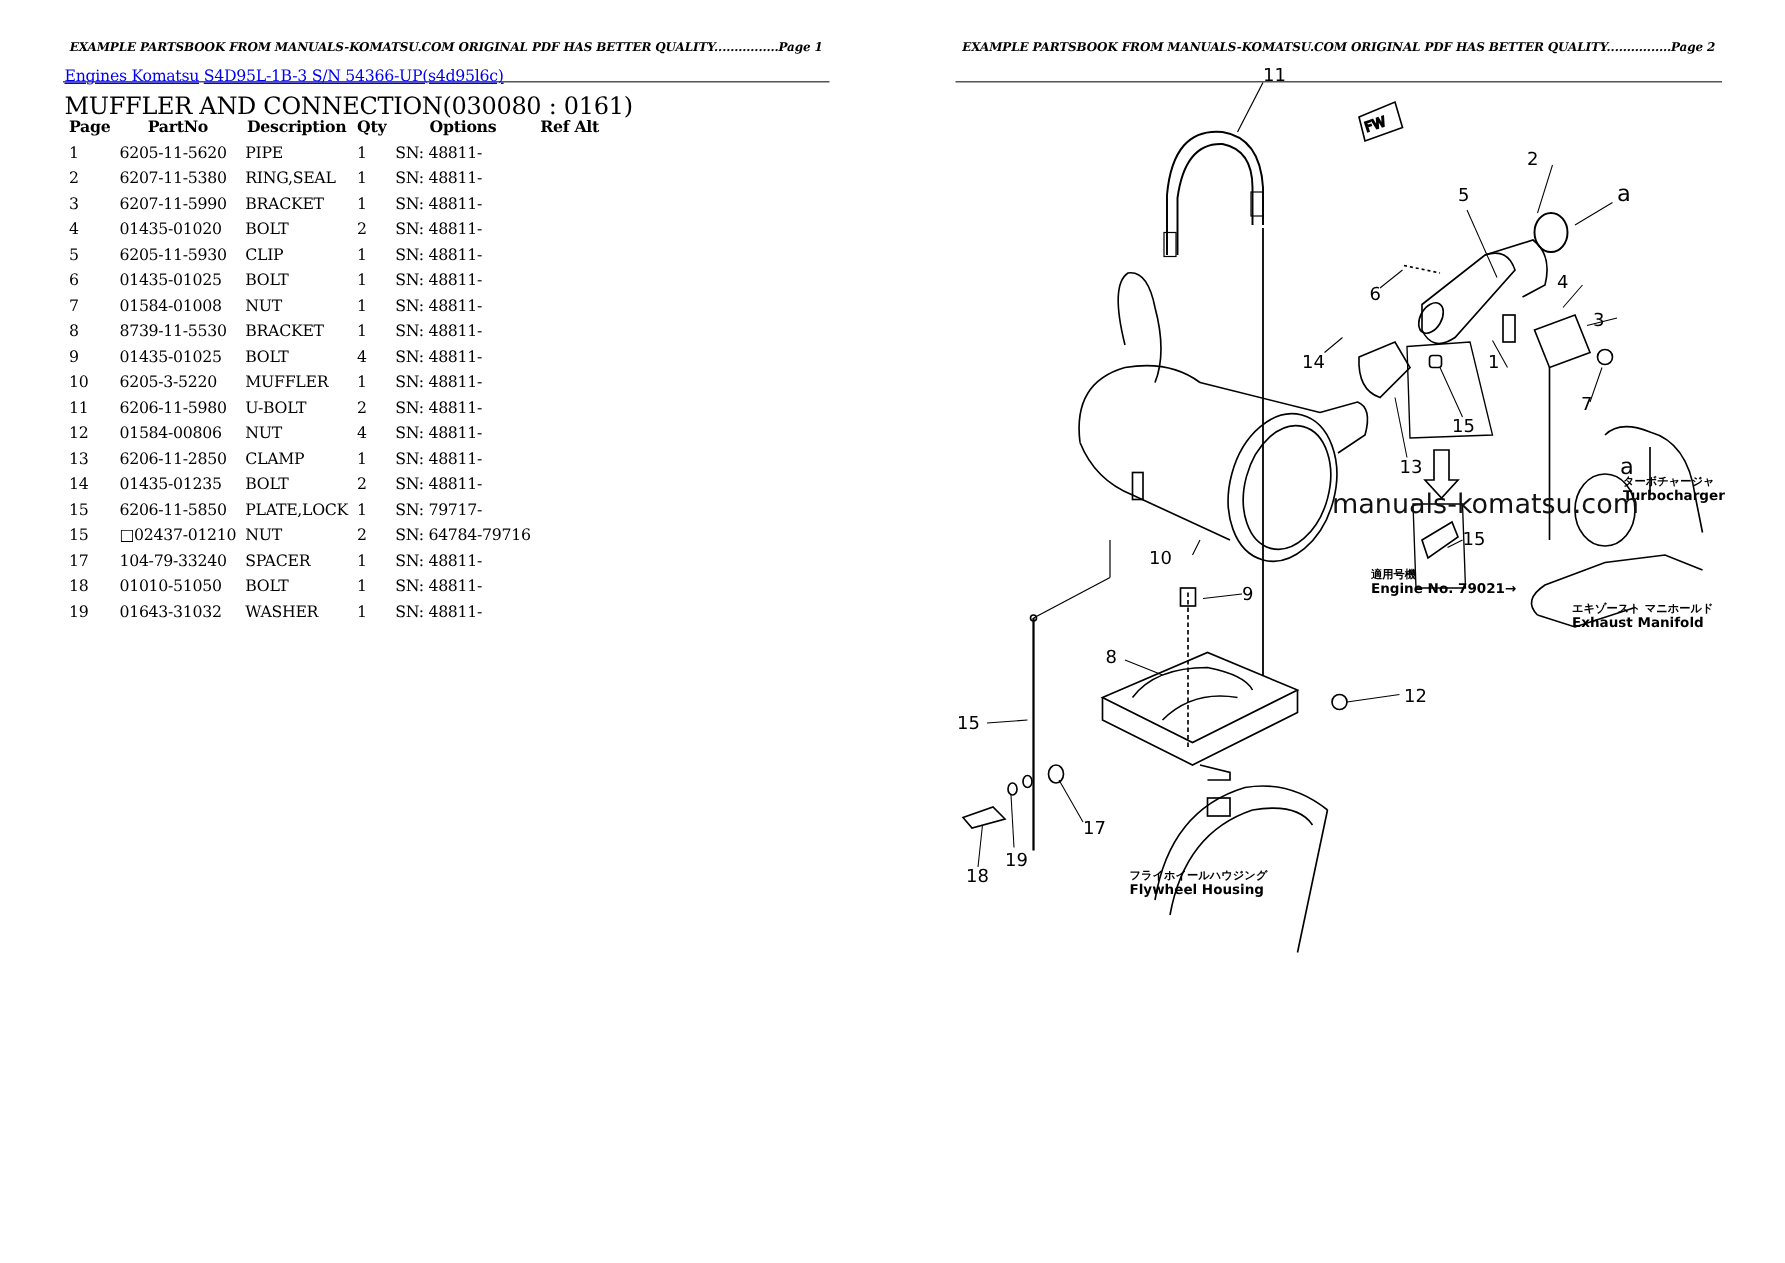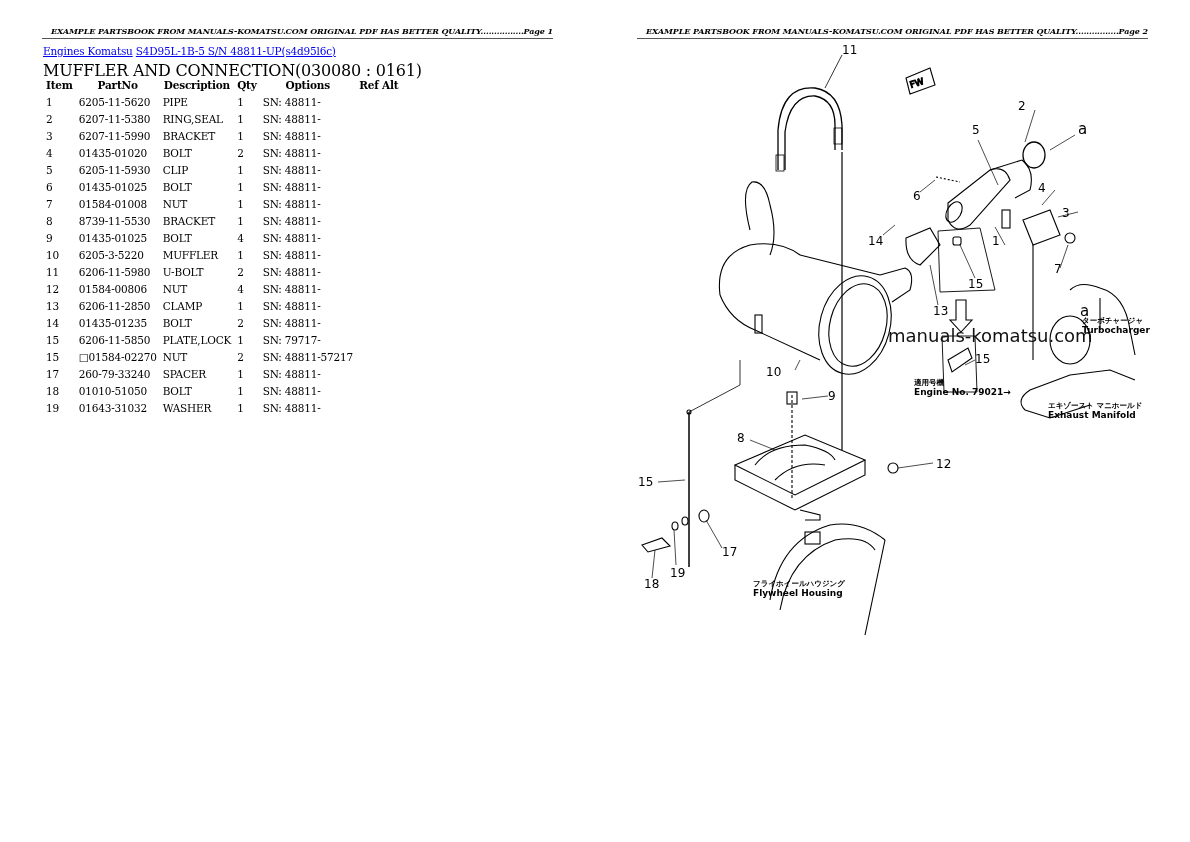--- a/index.html
+++ b/index.html
@@ -1,17 +1,17 @@
 <!DOCTYPE html>
 <html><head>
 <meta charset="utf-8">
 <style>
   html, body { margin:0; padding:0; background:#ffffff; }
   body { width:1190px; height:842px; position:relative; overflow:hidden; font-family:"DejaVu Serif", serif; color:#000; }
-  .page-header { position:absolute; top:26px; height:11px; font-family:"DejaVu Serif", serif; font-style:italic; font-weight:bold; font-size:8px; text-align:right; border-bottom:1px solid #555; padding-bottom:1px; white-space:nowrap; letter-spacing:-0.1px; }
+  .page-header { position:absolute; top:26px; height:11px; font-family:"DejaVu Serif", serif; font-style:italic; font-weight:bold; font-size:8px; text-align:center; border-bottom:1px solid #555; padding-bottom:17px; white-space:nowrap; letter-spacing:-0.1px; }
   #hdr1 { left:42px; width:511px; }
   #hdr2 { left:637px; width:511px; }
   .crumbs { position:absolute; left:43px; top:45px; font-size:10.5px; white-space:nowrap; letter-spacing:-0.2px; }
   .crumbs a { color:#0000ee; text-decoration:underline; cursor:pointer; }
   .section-title { position:absolute; left:43px; top:61px; font-size:16px; white-space:nowrap; letter-spacing:-0.2px; }
   table.parts { position:absolute; left:43px; top:76px; border-collapse:collapse; font-size:10.5px; letter-spacing:-0.2px; }
   table.parts th { font-weight:bold; text-align:center; padding:1px 3px; height:15px; white-space:nowrap; }
   table.parts td { padding:0 3px; height:17px; white-space:nowrap; vertical-align:middle; }
   .c-item { width:24px; }
   .c-part { width:73px; }
@@ -26,29 +26,29 @@
   .wm { font-family:"DejaVu Sans", sans-serif; font-size:18px; fill:#111; }
 </style>
 </head>
 <body>
 
 <div id="hdr1" class="page-header">EXAMPLE PARTSBOOK FROM MANUALS-KOMATSU.COM ORIGINAL PDF HAS BETTER QUALITY................Page 1</div>
 <div id="hdr2" class="page-header">EXAMPLE PARTSBOOK FROM MANUALS-KOMATSU.COM ORIGINAL PDF HAS BETTER QUALITY................Page 2</div>
 
 <div class="crumbs">
   <a>Engines Komatsu</a>
-  <a>S4D95L-1B-5 S/N 48811-UP(s4d95l6c)</a>
+  <a>S4D95L-1B-3 S/N 54366-UP(s4d95l6c)</a>
 </div>
 
 <div class="section-title">MUFFLER AND CONNECTION(030080 : 0161)</div>
 
 <table class="parts">
   <thead>
     <tr>
-      <th class="c-item">Item</th>
+      <th class="c-item">Page</th>
       <th class="c-part">PartNo</th>
       <th class="c-desc">Description</th>
       <th class="c-qty">Qty</th>
       <th class="c-opt">Options</th>
       <th class="c-ref">Ref Alt</th>
     </tr>
   </thead>
   <tbody id="parts-body">
       <tr>
         <td>1</td>
@@ -165,29 +165,29 @@
       <tr>
         <td>15</td>
         <td>6206-11-5850</td>
         <td>PLATE,LOCK</td>
         <td>1</td>
         <td>SN: 79717-</td>
         <td></td>
       </tr>
       <tr>
         <td>15</td>
-        <td>□01584-02270</td>
+        <td>□02437-01210</td>
         <td>NUT</td>
         <td>2</td>
-        <td>SN: 48811-57217</td>
+        <td>SN: 64784-79716</td>
         <td></td>
       </tr>
       <tr>
         <td>17</td>
-        <td>260-79-33240</td>
+        <td>104-79-33240</td>
         <td>SPACER</td>
         <td>1</td>
         <td>SN: 48811-</td>
         <td></td>
       </tr>
       <tr>
         <td>18</td>
         <td>01010-51050</td>
         <td>BOLT</td>
         <td>1</td>

